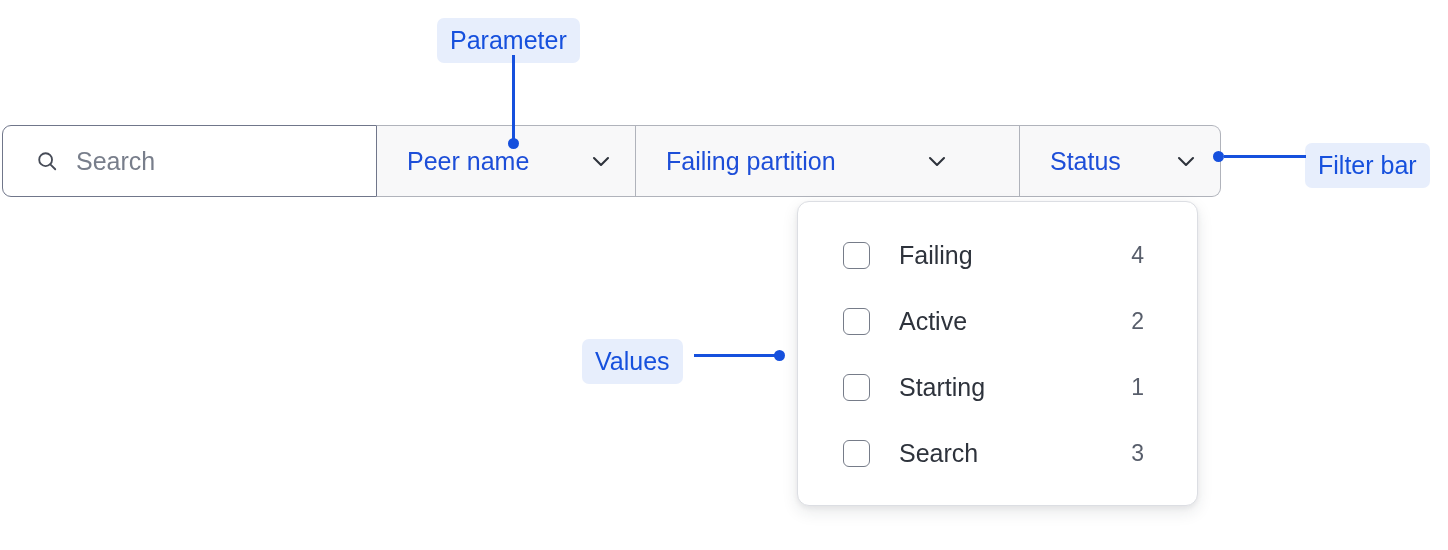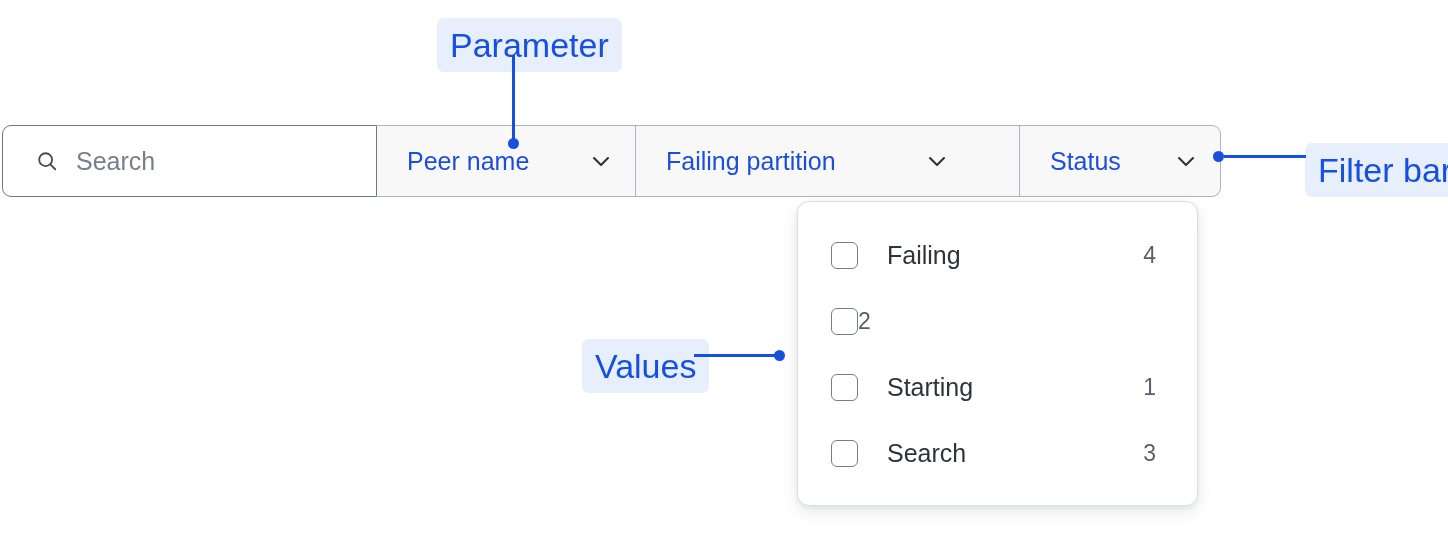--- a/index.html
+++ b/index.html
@@ -110,21 +110,21 @@
     position: absolute;
     left: 797px;
     top: 201px;
     width: 401px;
     height: 305px;
     box-sizing: border-box;
     background: #ffffff;
     border: 1px solid #dcdee3;
     border-radius: 12px;
     box-shadow: 0 6px 16px rgba(30,35,45,0.10), 0 2px 5px rgba(30,35,45,0.06);
-    padding: 20px 0;
+    padding: 20px 12px;
   }
   .dd-item {
     height: 66px;
     display: flex;
     align-items: center;
     padding: 0 41px 0 33px;
     box-sizing: border-box;
     cursor: pointer;
   }
   .cbox {
@@ -147,21 +147,21 @@
     font-size: 23px;
     color: #585e6b;
   }
 
   
   .anno-badge {
     position: absolute;
     background: #e7eefc;
     color: #1650dd;
     border-radius: 7px;
-    font-size: 34px;
+    font-size: 25px;
     line-height: 1;
     padding: 10px 13px;
     white-space: nowrap;
   }
   #anno-parameter { left: 437px;  top: 18px; }
   #anno-values    { left: 582px;  top: 339px; }
   #anno-filterbar { left: 1305px; top: 143px; }
 
   .anno-line {
     position: absolute;
@@ -229,20 +229,21 @@
 <div class="dd-panel">
 
   <div class="dd-item">
     <span class="cbox"></span>
     <span class="dd-item-label">Failing</span>
     <span class="dd-item-count">4</span>
   </div>
 
   <div class="dd-item">
     <span class="cbox"></span>
+    <span class="dd-item-label">Active</span>
     <span class="dd-item-count">2</span>
   </div>
 
   <div class="dd-item">
     <span class="cbox"></span>
     <span class="dd-item-label">Starting</span>
     <span class="dd-item-count">1</span>
   </div>
 
   <div class="dd-item">

